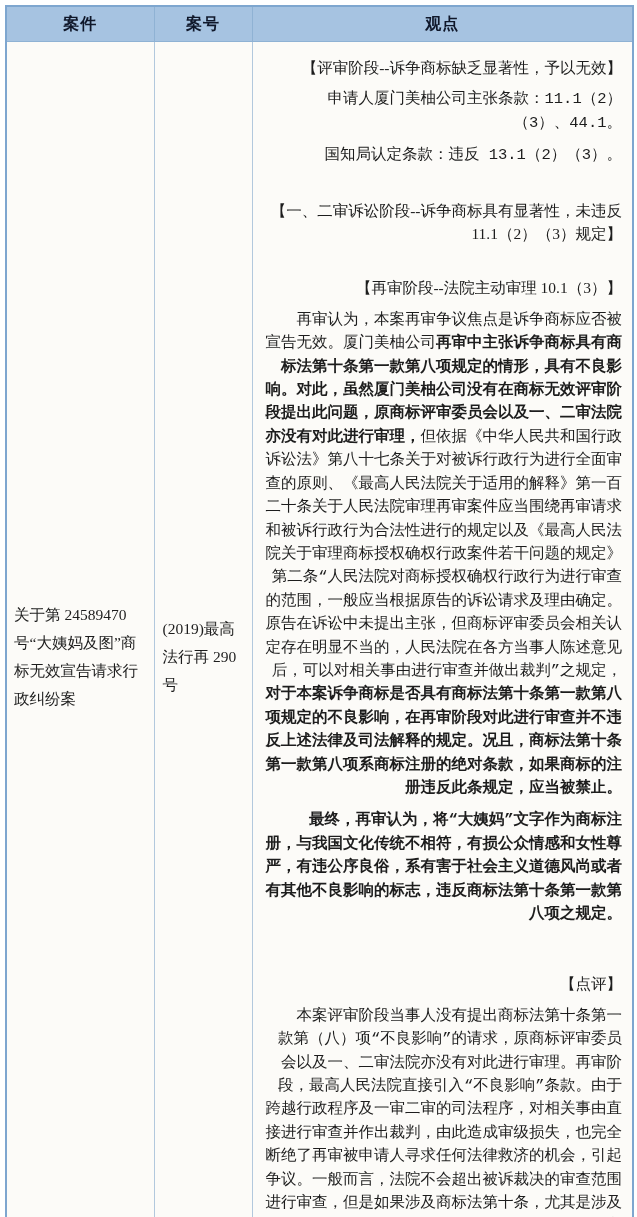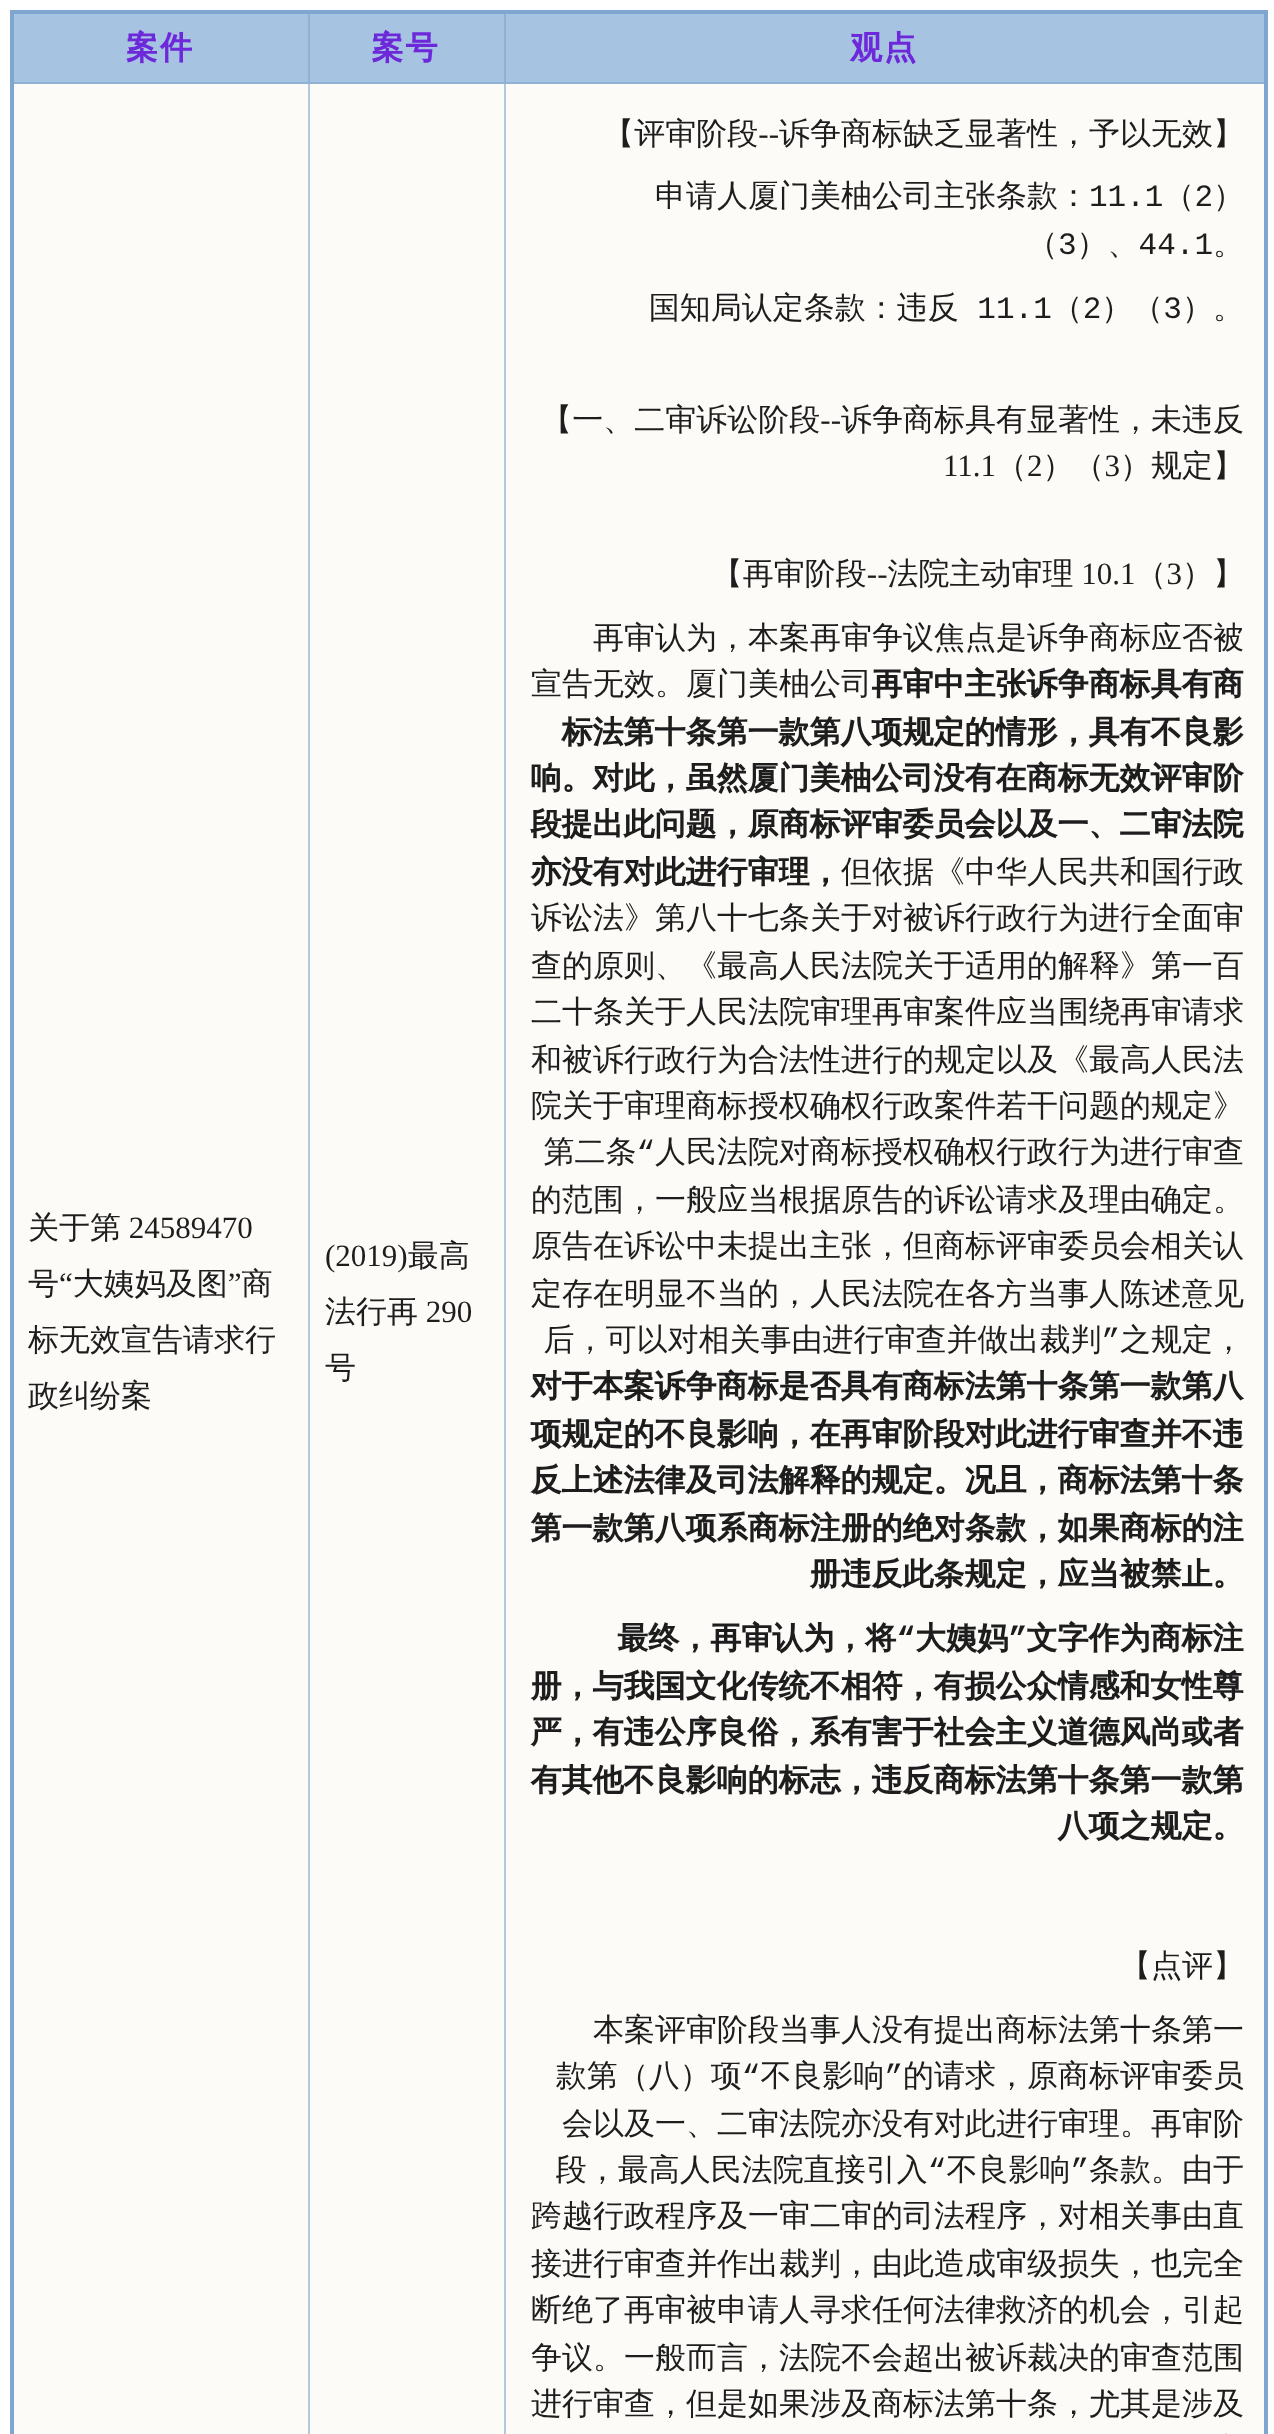--- a/index.html
+++ b/index.html
@@ -26,21 +26,21 @@
   col.c2{width:98px;}
   col.c3{width:381px;}
   th{
     background:#a6c3e1;
     border:1px solid #8fb2d4;
     border-top:none;
     height:32px;
     font-size:16px;
     font-weight:bold;
     text-align:center;
-    color:#6d28d9;
+    color:#0f172a;
     letter-spacing:1px;
   }
   td{
     background:#fcfbf8;
     border-left:1px solid #b2c8dd;
     border-right:1px solid #b2c8dd;
     vertical-align:middle;
     font-size:15.5px;
   }
   td:first-child{border-left:none;}
@@ -77,21 +77,21 @@
         <td class="cell-case">
           <div>关于第 24589470 号“大姨妈及图”商标无效宣告请求行政纠纷案</div>
         </td>
         <td class="cell-number">
           <div>(2019)最高法行再 290 号</div>
         </td>
         <td class="cell-opinion">
           <div class="opinion" id="opinion-content">
               <div class="p"><span>【评审阶段--诉争商标缺乏显著性，予以无效】</span></div>
               <div class="p indent"><span>申请人厦门美柚公司主张条款：11.1（2）（3）、44.1。</span></div>
-              <div class="p indent"><span>国知局认定条款：违反 11.1（2）（3）。</span></div>
+              <div class="p indent"><span>国知局认定条款：违反 13.1（2）（3）。</span></div>
               <div class="p gap"><span>【一、二审诉讼阶段--诉争商标具有显著性，未违反 11.1（2）（3）规定】</span></div>
               <div class="p gap"><span>【再审阶段--法院主动审理 10.1（3）】</span></div>
               <div class="p indent"><span>再审认为，本案再审争议焦点是诉争商标应否被宣告无效。厦门美柚公司</span><span class="b">再审中主张诉争商标具有商标法第十条第一款第八项规定的情形，具有不良影响。对此，虽然厦门美柚公司没有在商标无效评审阶段提出此问题，原商标评审委员会以及一、二审法院亦没有对此进行审理，</span><span>但依据《中华人民共和国行政诉讼法》第八十七条关于对被诉行政行为进行全面审查的原则、《最高人民法院关于适用的解释》第一百二十条关于人民法院审理再审案件应当围绕再审请求和被诉行政行为合法性进行的规定以及《最高人民法院关于审理商标授权确权行政案件若干问题的规定》第二条“人民法院对商标授权确权行政行为进行审查的范围，一般应当根据原告的诉讼请求及理由确定。原告在诉讼中未提出主张，但商标评审委员会相关认定存在明显不当的，人民法院在各方当事人陈述意见后，可以对相关事由进行审查并做出裁判”之规定，</span><span class="b">对于本案诉争商标是否具有商标法第十条第一款第八项规定的不良影响，在再审阶段对此进行审查并不违反上述法律及司法解释的规定。况且，商标法第十条第一款第八项系商标注册的绝对条款，如果商标的注册违反此条规定，应当被禁止。</span></div>
               <div class="p indent"><span class="b">最终，再审认为，将“大姨妈”文字作为商标注册，与我国文化传统不相符，有损公众情感和女性尊严，有违公序良俗，系有害于社会主义道德风尚或者有其他不良影响的标志，违反商标法第十条第一款第八项之规定。</span></div>
               <div class="p gap-lg"><span>【点评】</span></div>
               <div class="p indent"><span>本案评审阶段当事人没有提出商标法第十条第一款第（八）项“不良影响”的请求，原商标评审委员会以及一、二审法院亦没有对此进行审理。再审阶段，最高人民法院直接引入“不良影响”条款。由于跨越行政程序及一审二审的司法程序，对相关事由直接进行审查并作出裁判，由此造成审级损失，也完全断绝了再审被申请人寻求任何法律救济的机会，引起争议。一般而言，法院不会超出被诉裁决的审查范围进行审查，但是如果涉及商标法第十条，尤其是涉及商标注册的绝对条款“不良影响”条款，法院则有审查的可能性。</span></div>
             </div>
         </td>
       </tr>
     </tbody>

